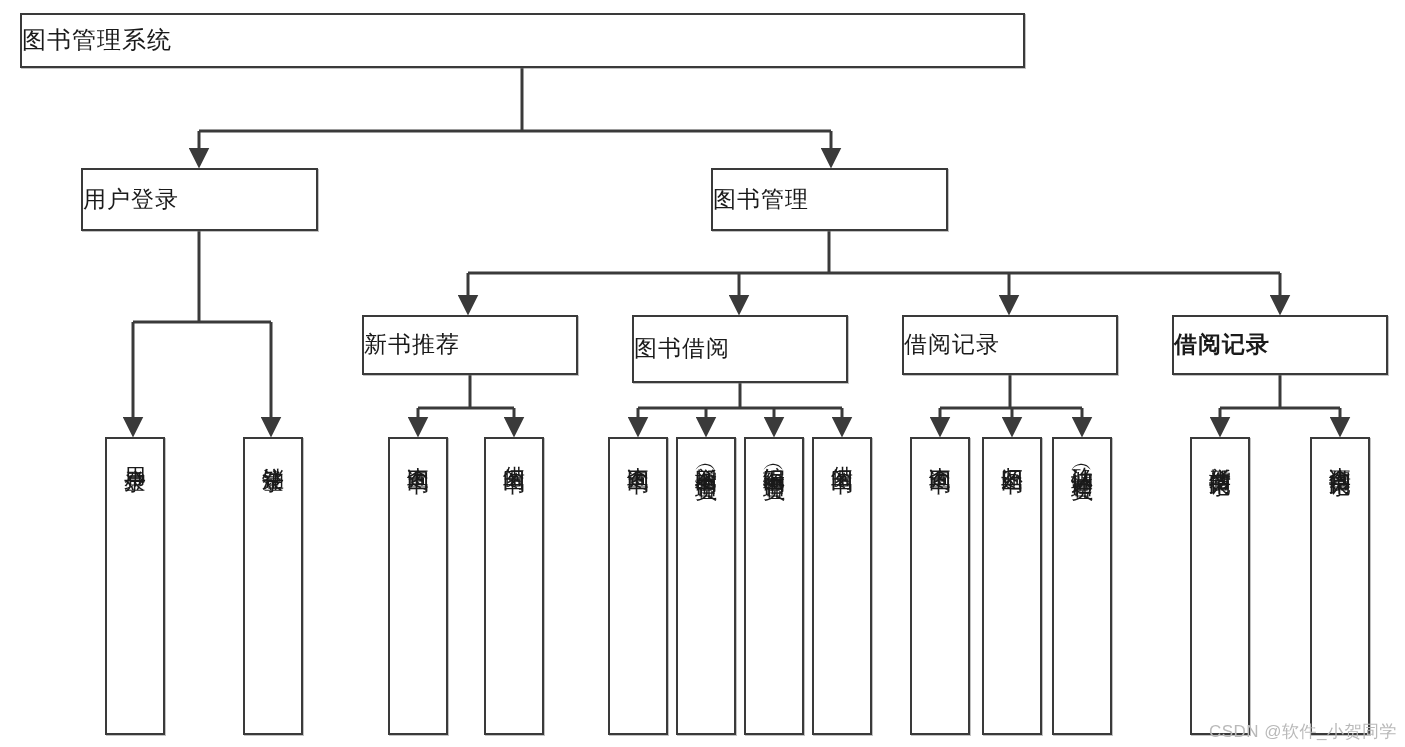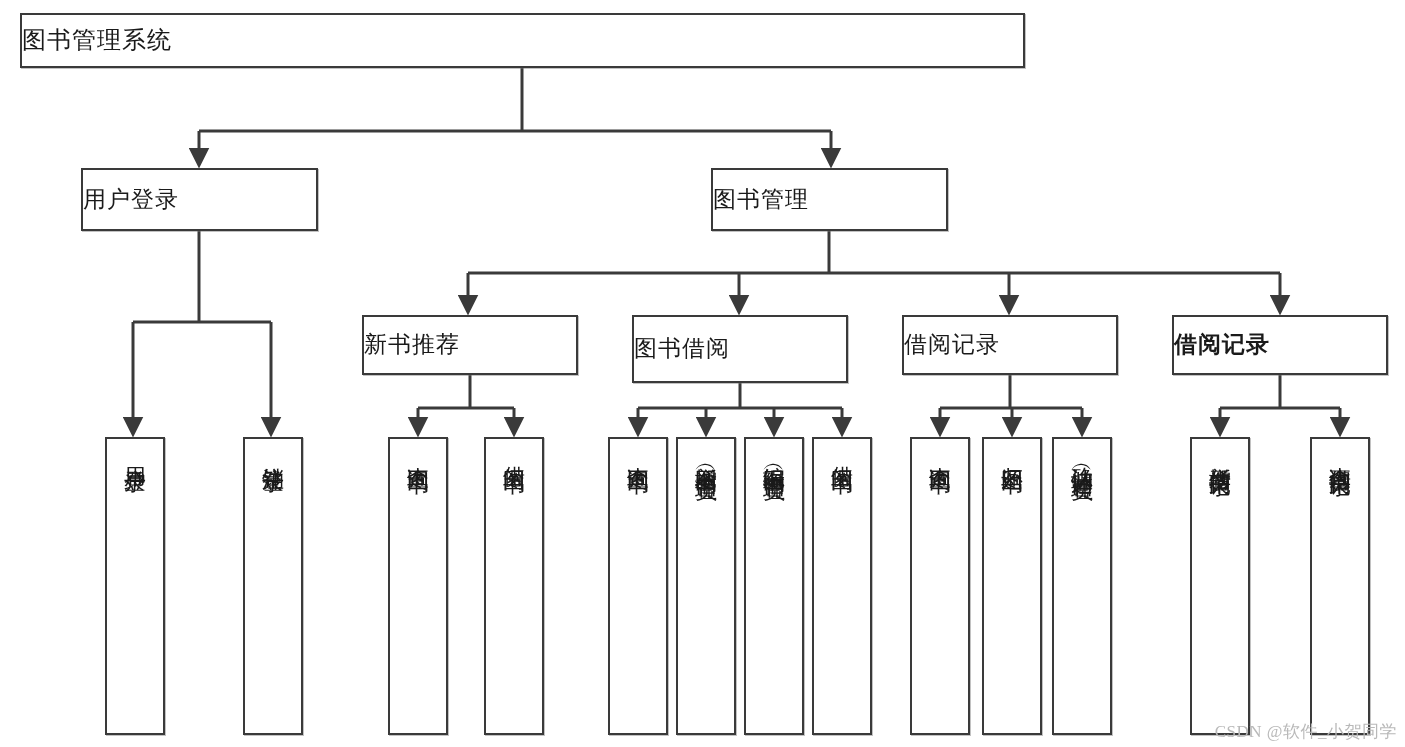--- a/index.html
+++ b/index.html
@@ -59,21 +59,20 @@
     text-align: start;
   }
   .watermark {
     position: absolute;
     right: 8px;
     bottom: 4px;
     font-size: 17px;
     color: #b9b9b9;
     letter-spacing: 0.5px;
     white-space: nowrap;
-    font-family: Liberation Serif, serif;
   }
 </style>
 </head>
 <body>
 
 <div id="canvas">
 
   <svg class="wires" viewBox="0 0 1405 747" xmlns="http://www.w3.org/2000/svg">
     <defs>
       <marker id="arrow" viewBox="0 0 12 12" refX="6" refY="6" markerWidth="7" markerHeight="7" orient="auto-start-reverse">

